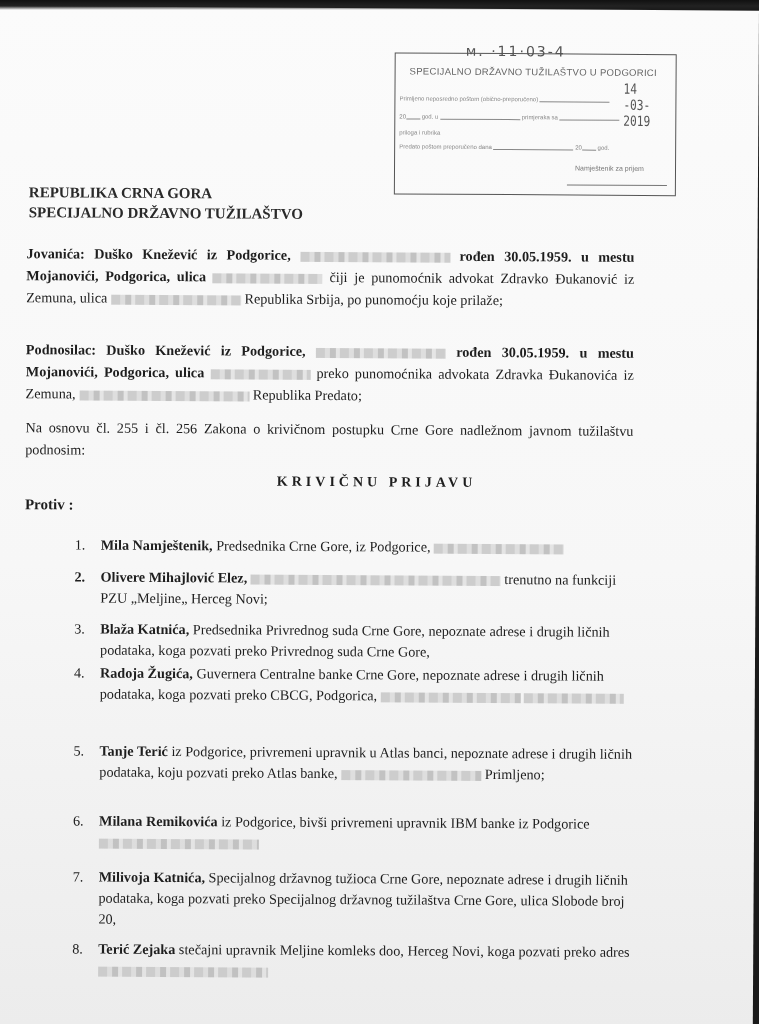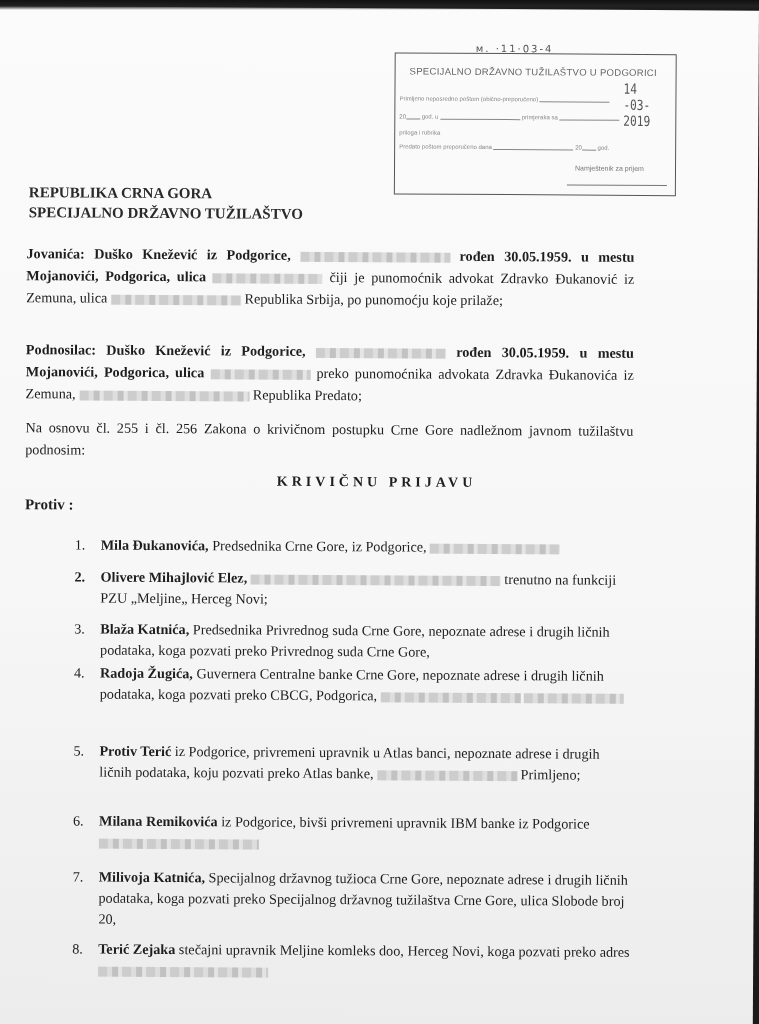--- a/index.html
+++ b/index.html
@@ -17,22 +17,22 @@
     .top-shadow {
       position: absolute; left: 0; top: 0; width: 759px; height: 10px;
       background: linear-gradient(180deg, #111 0%, #222 60%, rgba(40,40,40,0) 100%);
     }
     
     .stamp {
       position: absolute; left: 395px; top: 44px; width: 280px; height: 140px;
       border: 1.5px solid #555; font-family: "Liberation Sans", sans-serif; color: #666;
     }
     .stamp-handwritten {
-      position: absolute; left: 476px; top: 34px; font-family: "DejaVu Sans", sans-serif;
-      font-size: 10px; color: #555; letter-spacing: 2px;
+      position: absolute; left: 466px; top: 34px; font-family: "DejaVu Sans", sans-serif;
+      font-size: 14px; color: #555; letter-spacing: 2px;
     }
     .stamp-title { position: absolute; left: 14px; top: 12px; font-size: 9.5px; letter-spacing: 0.3px; }
     .stamp-date { position: absolute; left: 228px; top: 26px; font-size: 14px; color: #555;
       font-family: "DejaVu Sans Mono", monospace; transform: scaleX(0.8); transform-origin: 0 0; }
     .stamp-line { position: absolute; left: 4px; font-size: 6px; color: #888; white-space: nowrap; }
     .stamp-rule { display: inline-block; border-bottom: 1px solid #888; vertical-align: bottom; }
     .stamp-clerk { position: absolute; left: 180px; top: 110px; font-size: 7px; color: #777; }
     .stamp-sig { position: absolute; left: 172px; top: 130px; width: 100px; border-bottom: 1px solid #777; }
 
     .header { position: absolute; left: 30px; top: 176px; font-weight: bold; font-size: 15px; line-height: 20px; color: #2a2a2a; }
@@ -110,21 +110,21 @@
   </div>
 
   <div class="para" style="top:410px;">Na osnovu čl. 255 i čl. 256 Zakona o krivičnom postupku  Crne Gore nadležnom javnom tužilaštvu podnosim:</div>
 
   <div class="title-center">KRIVIČNU PRIJAVU</div>
   <div class="protiv">Protiv :</div>
 
   <div class="item" style="top:528px;">
     <span class="num">1.</span>
     <div class="body">
-      <span class="name">Mila Đukanovića,</span>
+      <span class="name">Mila Namještenik,</span>
       <span>Predsednika Crne Gore, iz Podgorice,</span>
       <span class="redact" style="width:130px;"></span>
     </div>
   </div>
 
   <div class="item" style="top:560px;">
     <span class="num" style="font-weight:bold;">2.</span>
     <div class="body">
       <span class="name">Olivere Mihajlović Elez,</span>
       <span class="redact" style="width:250px;"></span>
@@ -146,21 +146,21 @@
       <span class="name">Radoja Žugića,</span>
       <span>Guvernera Centralne banke Crne Gore, nepoznate adrese i drugih ličnih podataka, koga pozvati preko CBCG, Podgorica,</span>
       <span class="redact" style="width:140px;"></span>
       <span class="redact" style="width:100px;"></span>
     </div>
   </div>
 
   <div class="item" style="top:734px;">
     <span class="num">5.</span>
     <div class="body">
-      <span class="name">Protiv Terić</span>
+      <span class="name">Tanje Terić</span>
       <span>iz Podgorice, privremeni upravnik u Atlas banci, nepoznate adrese i drugih ličnih podataka, koju pozvati preko Atlas banke,</span>
       <span class="redact" style="width:140px;"></span>
       <span>Primljeno;</span>
     </div>
   </div>
 
   <div class="item" style="top:804px;">
     <span class="num">6.</span>
     <div class="body">
       <span class="name">Milana Remikovića</span>

